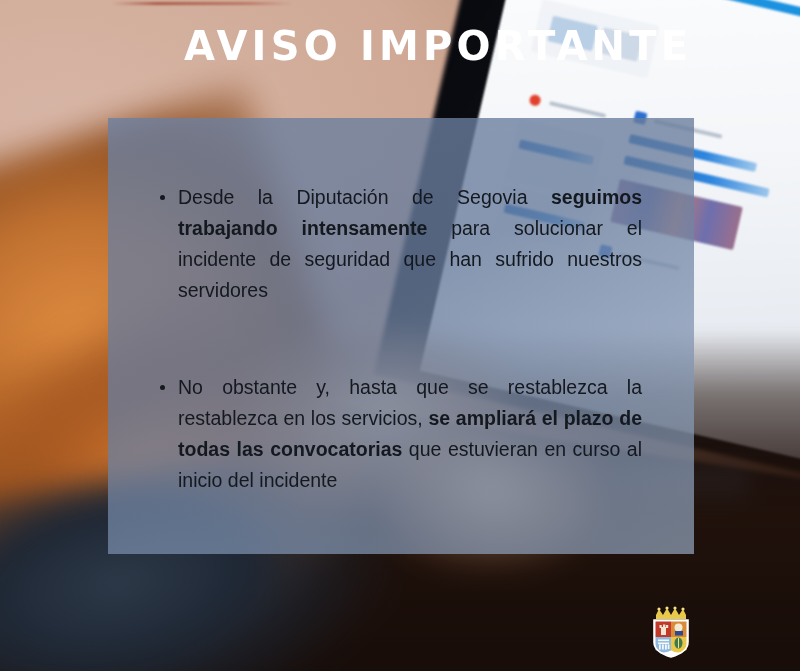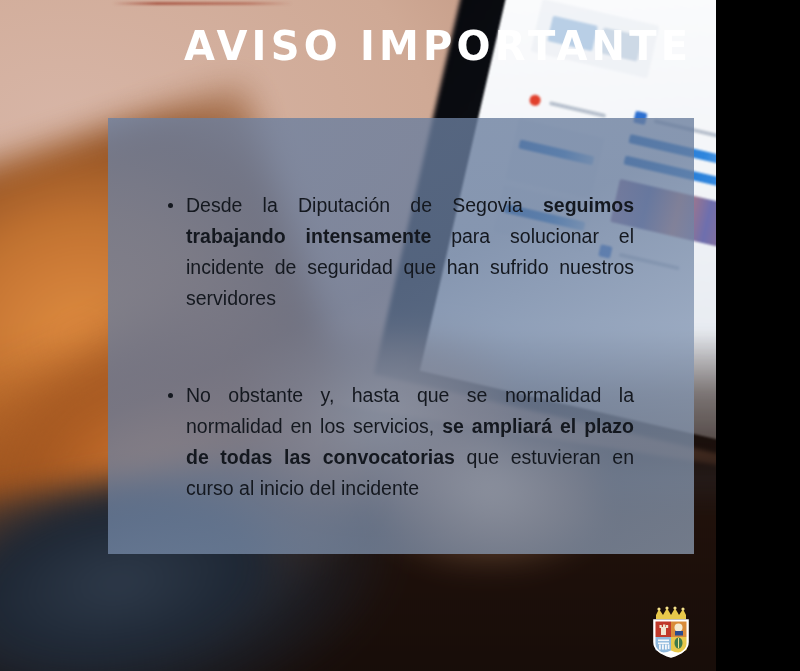--- a/index.html
+++ b/index.html
@@ -2,21 +2,21 @@
 <html><head>
 <meta charset="utf-8">
 <style>
   html, body {
     margin: 0;
     padding: 0;
     background: #000;
   }
   #poster {
     position: relative;
-    width: 716px;
+    width: 800px;
     height: 671px;
     overflow: hidden;
     font-family: "Liberation Sans", sans-serif;
     background: #2a1b14;
   }
 
   
   .bg-layer {
     position: absolute;
     top: 0; left: 0;
@@ -202,21 +202,21 @@
     left: 108px;
     top: 118px;
     width: 586px;
     height: 436px;
     background: linear-gradient(155deg, rgba(108,128,160,.80) 0%, rgba(104,124,156,.78) 42%, rgba(126,146,176,.72) 70%, rgba(150,168,192,.70) 100%);
     box-sizing: border-box;
     padding: 56px 44px 0 44px;
   }
 
   .bullet-list {
-    margin: 16px;
+    margin: 8px;
     padding: 0;
     list-style: none;
   }
   .bullet-item {
     position: relative;
     padding-left: 18px;
     margin-bottom: 66px;
     color: #14181f;
     font-size: 19.5px;
     line-height: 31px;
@@ -322,21 +322,21 @@
     <div class="hand" style="left:380px; top:420px; width:220px; height:150px; opacity:.8;"></div>
 
     <div class="top-rule"></div>
   </div>
 
   <div class="title">AVISO IMPORTANTE</div>
 
   <div class="panel">
     <ul class="bullet-list">
       <li class="bullet-item"><span>Desde la Diputación de Segovia </span><b>seguimos trabajando intensamente</b><span> para solucionar el incidente de seguridad que han sufrido nuestros servidores</span></li>
-      <li class="bullet-item"><span>No obstante y, hasta que se normalidad la normalidad en los servicios, </span><b>se ampliará el plazo de todas las convocatorias</b><span> que estuvieran en curso al inicio del incidente</span></li>
+      <li class="bullet-item"><span>No obstante y, hasta que se restablezca la restablezca en los servicios, </span><b>se ampliará el plazo de todas las convocatorias</b><span> que estuvieran en curso al inicio del incidente</span></li>
     </ul>
   </div>
 
   <div class="logo">
     <div class="crest">
       <svg width="42" height="52" viewBox="0 0 42 52" xmlns="http://www.w3.org/2000/svg">
 
         <g>
           <rect x="6" y="9" width="30" height="4" fill="#e8c84a"></rect>
           <path d="M6 9 L9 3 L13 9 Z" fill="#e8c84a"></path>

